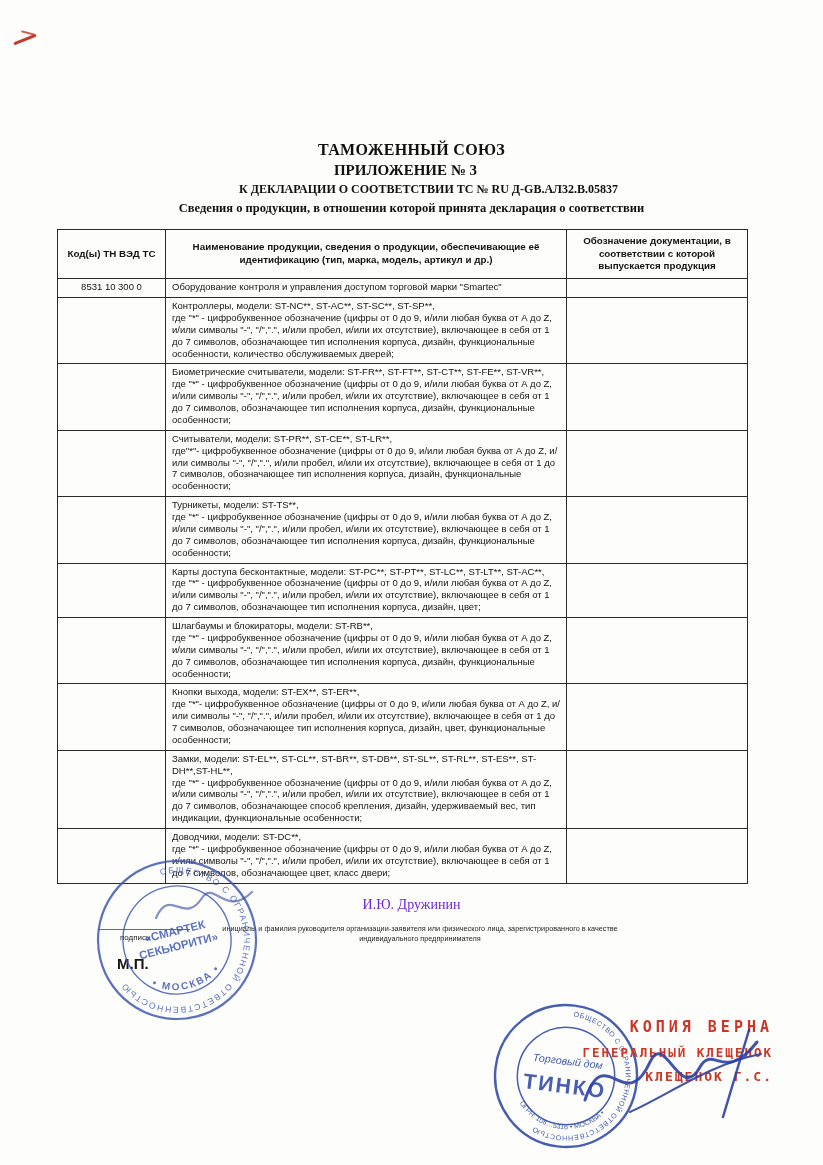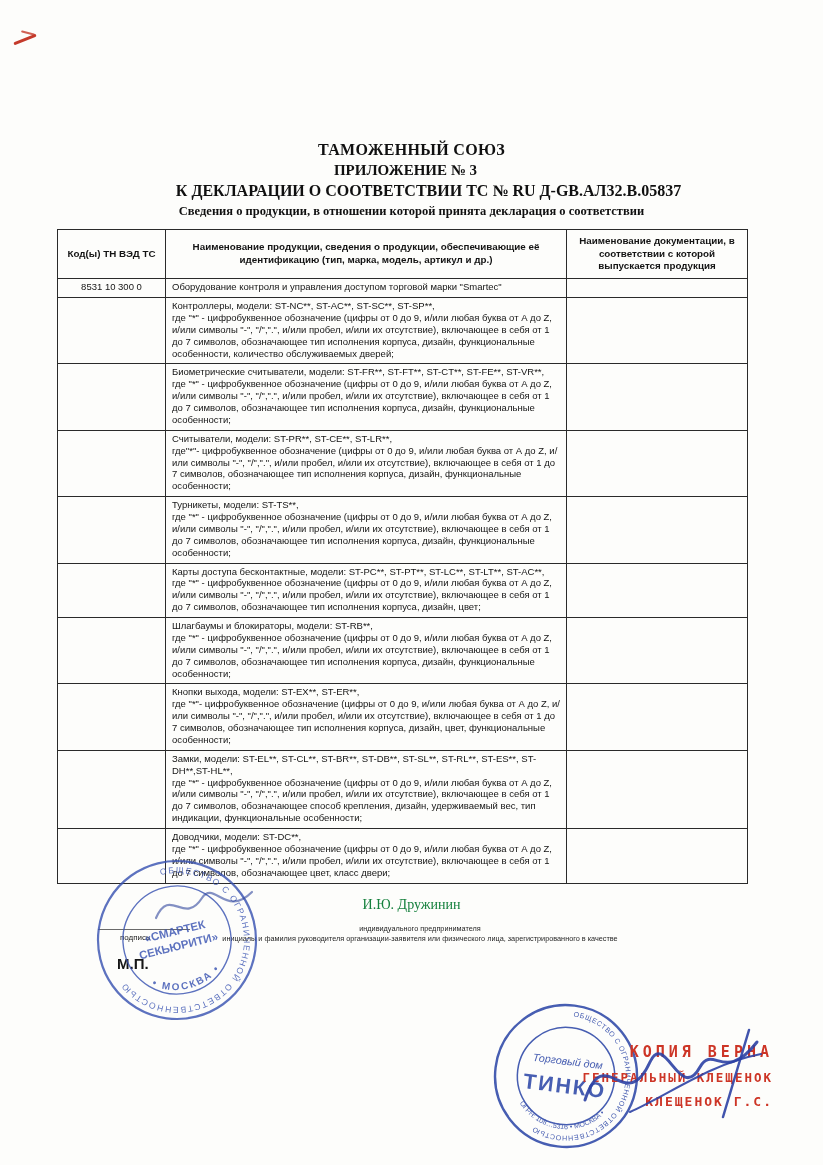--- a/index.html
+++ b/index.html
@@ -9,46 +9,46 @@
   
   .corner-mark{position:absolute;left:13px;top:30px;width:30px;height:18px;}
   .corner-mark .s1,.corner-mark .s2{position:absolute;background:#c43a2b;border-radius:2px;}
   .corner-mark .s1{width:24px;height:3px;left:0;top:8px;transform:rotate(-22deg);}
   .corner-mark .s2{width:14px;height:2px;left:8px;top:2px;transform:rotate(14deg);opacity:.8;}
 
   
   .titles{position:absolute;top:141px;left:0;width:100%;text-align:center;font-family:"Liberation Serif",serif;color:#101010;}
   .titles .t1{font-size:16px;font-weight:bold;letter-spacing:.3px;margin:0 0 3px 0;}
   .titles .t2{font-size:15px;font-weight:bold;margin:0 12px 3px 0;}
-  .titles .t3{font-size:16px;font-weight:bold;margin:0 0 4px 0;padding-left:34px;}
+  .titles .t3{font-size:12px;font-weight:bold;margin:0 0 4px 0;padding-left:34px;}
   .titles .t4{font-size:12.5px;font-weight:bold;margin:1px;}
 
   
   .doc-table{position:absolute;left:57px;top:229px;width:690px;border-collapse:collapse;table-layout:fixed;font-size:9.5px;line-height:1.25;color:#141414;}
   .doc-table th,.doc-table td{border:1px solid #2a2a2a;vertical-align:top;padding:2px 6px 4px 6px;}
   .doc-table th{font-weight:bold;text-align:center;vertical-align:middle;font-size:9.8px;line-height:1.3;padding:5px 6px;}
   .code-cell{text-align:center;padding-top:3px;}
   .desc-cell{white-space:pre-line;}
 
   
-  .sig-name{position:absolute;top:897px;left:0;width:100%;text-align:center;font-family:"Liberation Serif",serif;font-size:14px;color:#15803d;}
+  .sig-name{position:absolute;top:897px;left:0;width:100%;text-align:center;font-family:"Liberation Serif",serif;font-size:14px;color:#6d28d9;}
   .sig-caption{position:absolute;top:924px;left:190px;width:460px;text-align:center;font-size:7.3px;line-height:1.35;color:#262626;}
   .sig-line{position:absolute;left:98px;top:929px;width:92px;height:1px;background:#6a6a6a;}
   .sig-label{position:absolute;left:120px;top:933px;font-size:8px;color:#222;}
   .mp-label{position:absolute;left:117px;top:955px;font-size:15px;font-weight:bold;color:#161616;}
 
   
   .stamp-left{position:absolute;left:92px;top:855px;width:170px;height:170px;transform:rotate(-14deg);opacity:.82;}
   .stamp-right{position:absolute;left:490px;top:1000px;width:152px;height:152px;transform:rotate(7deg);opacity:.88;}
   .stamp-stroke{fill:none;stroke:#3a54b2;}
   .stamp-text{fill:#3a54b2;font-family:"Liberation Sans",sans-serif;}
   .stamp2-stroke{fill:none;stroke:#2f49a8;}
   .stamp2-text{fill:#2f49a8;font-family:"Liberation Sans",sans-serif;}
 
-  .copy-stamp{position:absolute;right:50px;top:1043px;text-align:right;color:#cd3526;font-family:"DejaVu Sans Mono",monospace;font-weight:bold;}
+  .copy-stamp{position:absolute;right:50px;top:1018px;text-align:right;color:#cd3526;font-family:"DejaVu Sans Mono",monospace;font-weight:bold;}
   .copy-stamp .c1{font-size:15px;letter-spacing:4px;}
   .copy-stamp .c2{font-size:12.5px;letter-spacing:2px;margin-top:9px;}
   .copy-stamp .c3{font-size:13px;letter-spacing:2px;margin-top:9px;}
 
   .sig-scribble{position:absolute;left:575px;top:1022px;width:195px;height:105px;}
   .sig-scribble path{stroke:#2c41a4;fill:none;stroke-linecap:round;opacity:.9;}
   .small-scribble{position:absolute;left:150px;top:878px;width:110px;height:55px;}
   .small-scribble path{stroke:#32489f;fill:none;stroke-linecap:round;opacity:.6;}
 </style>
 </head>
@@ -71,21 +71,21 @@
   <table class="doc-table">
     <colgroup>
         <col style="width:108px">
         <col style="width:401px">
         <col style="width:181px">
       </colgroup>
     <tbody>
         <tr>
       <th>Код(ы) ТН ВЭД ТС</th>
       <th>Наименование продукции, сведения о продукции, обеспечивающие её идентификацию (тип, марка, модель, артикул и др.)</th>
-      <th>Наименование документации, в соответствии с которой выпускается продукция</th>
+      <th>Обозначение документации, в соответствии с которой выпускается продукция</th>
     </tr>
     <tr>
       <td class="code-cell">8531 10 300 0</td>
       <td class="desc-cell">Оборудование  контроля и управления доступом торговой марки "Smartec"</td>
       <td></td>
     </tr>
     <tr>
       <td class="code-cell"></td>
       <td class="desc-cell">Контроллеры, модели: ST-NC**, ST-AC**, ST-SC**, ST-SP**,
 где "*" - цифробуквенное обозначение (цифры от 0 до 9, и/или любая буква от А до Z, и/или символы "-", "/",".", и/или пробел, и/или их отсутствие), включающее в себя от 1 до 7 символов, обозначающее тип исполнения корпуса, дизайн, функциональные особенности, количество обслуживаемых дверей;</td>
@@ -137,22 +137,22 @@
       <td class="code-cell"></td>
       <td class="desc-cell">Доводчики, модели: ST-DC**,
 где "*" - цифробуквенное обозначение (цифры от 0 до 9, и/или любая буква от А до Z, и/или символы "-", "/",".", и/или пробел, и/или их отсутствие), включающее в себя от 1 до 7 символов, обозначающее цвет, класс двери;</td>
       <td></td>
     </tr>
   </tbody>
     </table>
 
   <div class="sig-name">И.Ю. Дружинин</div>
   <div class="sig-caption">
+    <div>инициалы и фамилия руководителя организации-заявителя или физического лица, зарегистрированного в качестве</div>
     <div>индивидуального предпринимателя</div>
-    <div>инициалы и фамилия руководителя организации-заявителя или физического лица, зарегистрированного в качестве</div>
   </div>
   <div class="sig-line"></div>
   <div class="sig-label">подпись</div>
   <div class="mp-label">М.П.</div>
 
   <svg class="stamp-left" viewBox="0 0 170 170">
     <circle class="stamp-stroke" cx="85" cy="85" r="79" stroke-width="2.2"></circle>
     <circle class="stamp-stroke" cx="85" cy="85" r="54" stroke-width="1.4"></circle>
     <defs>
       <path id="sl-top" d="M 85 18 A 67 67 0 1 1 84.95 18" fill="none"></path>

